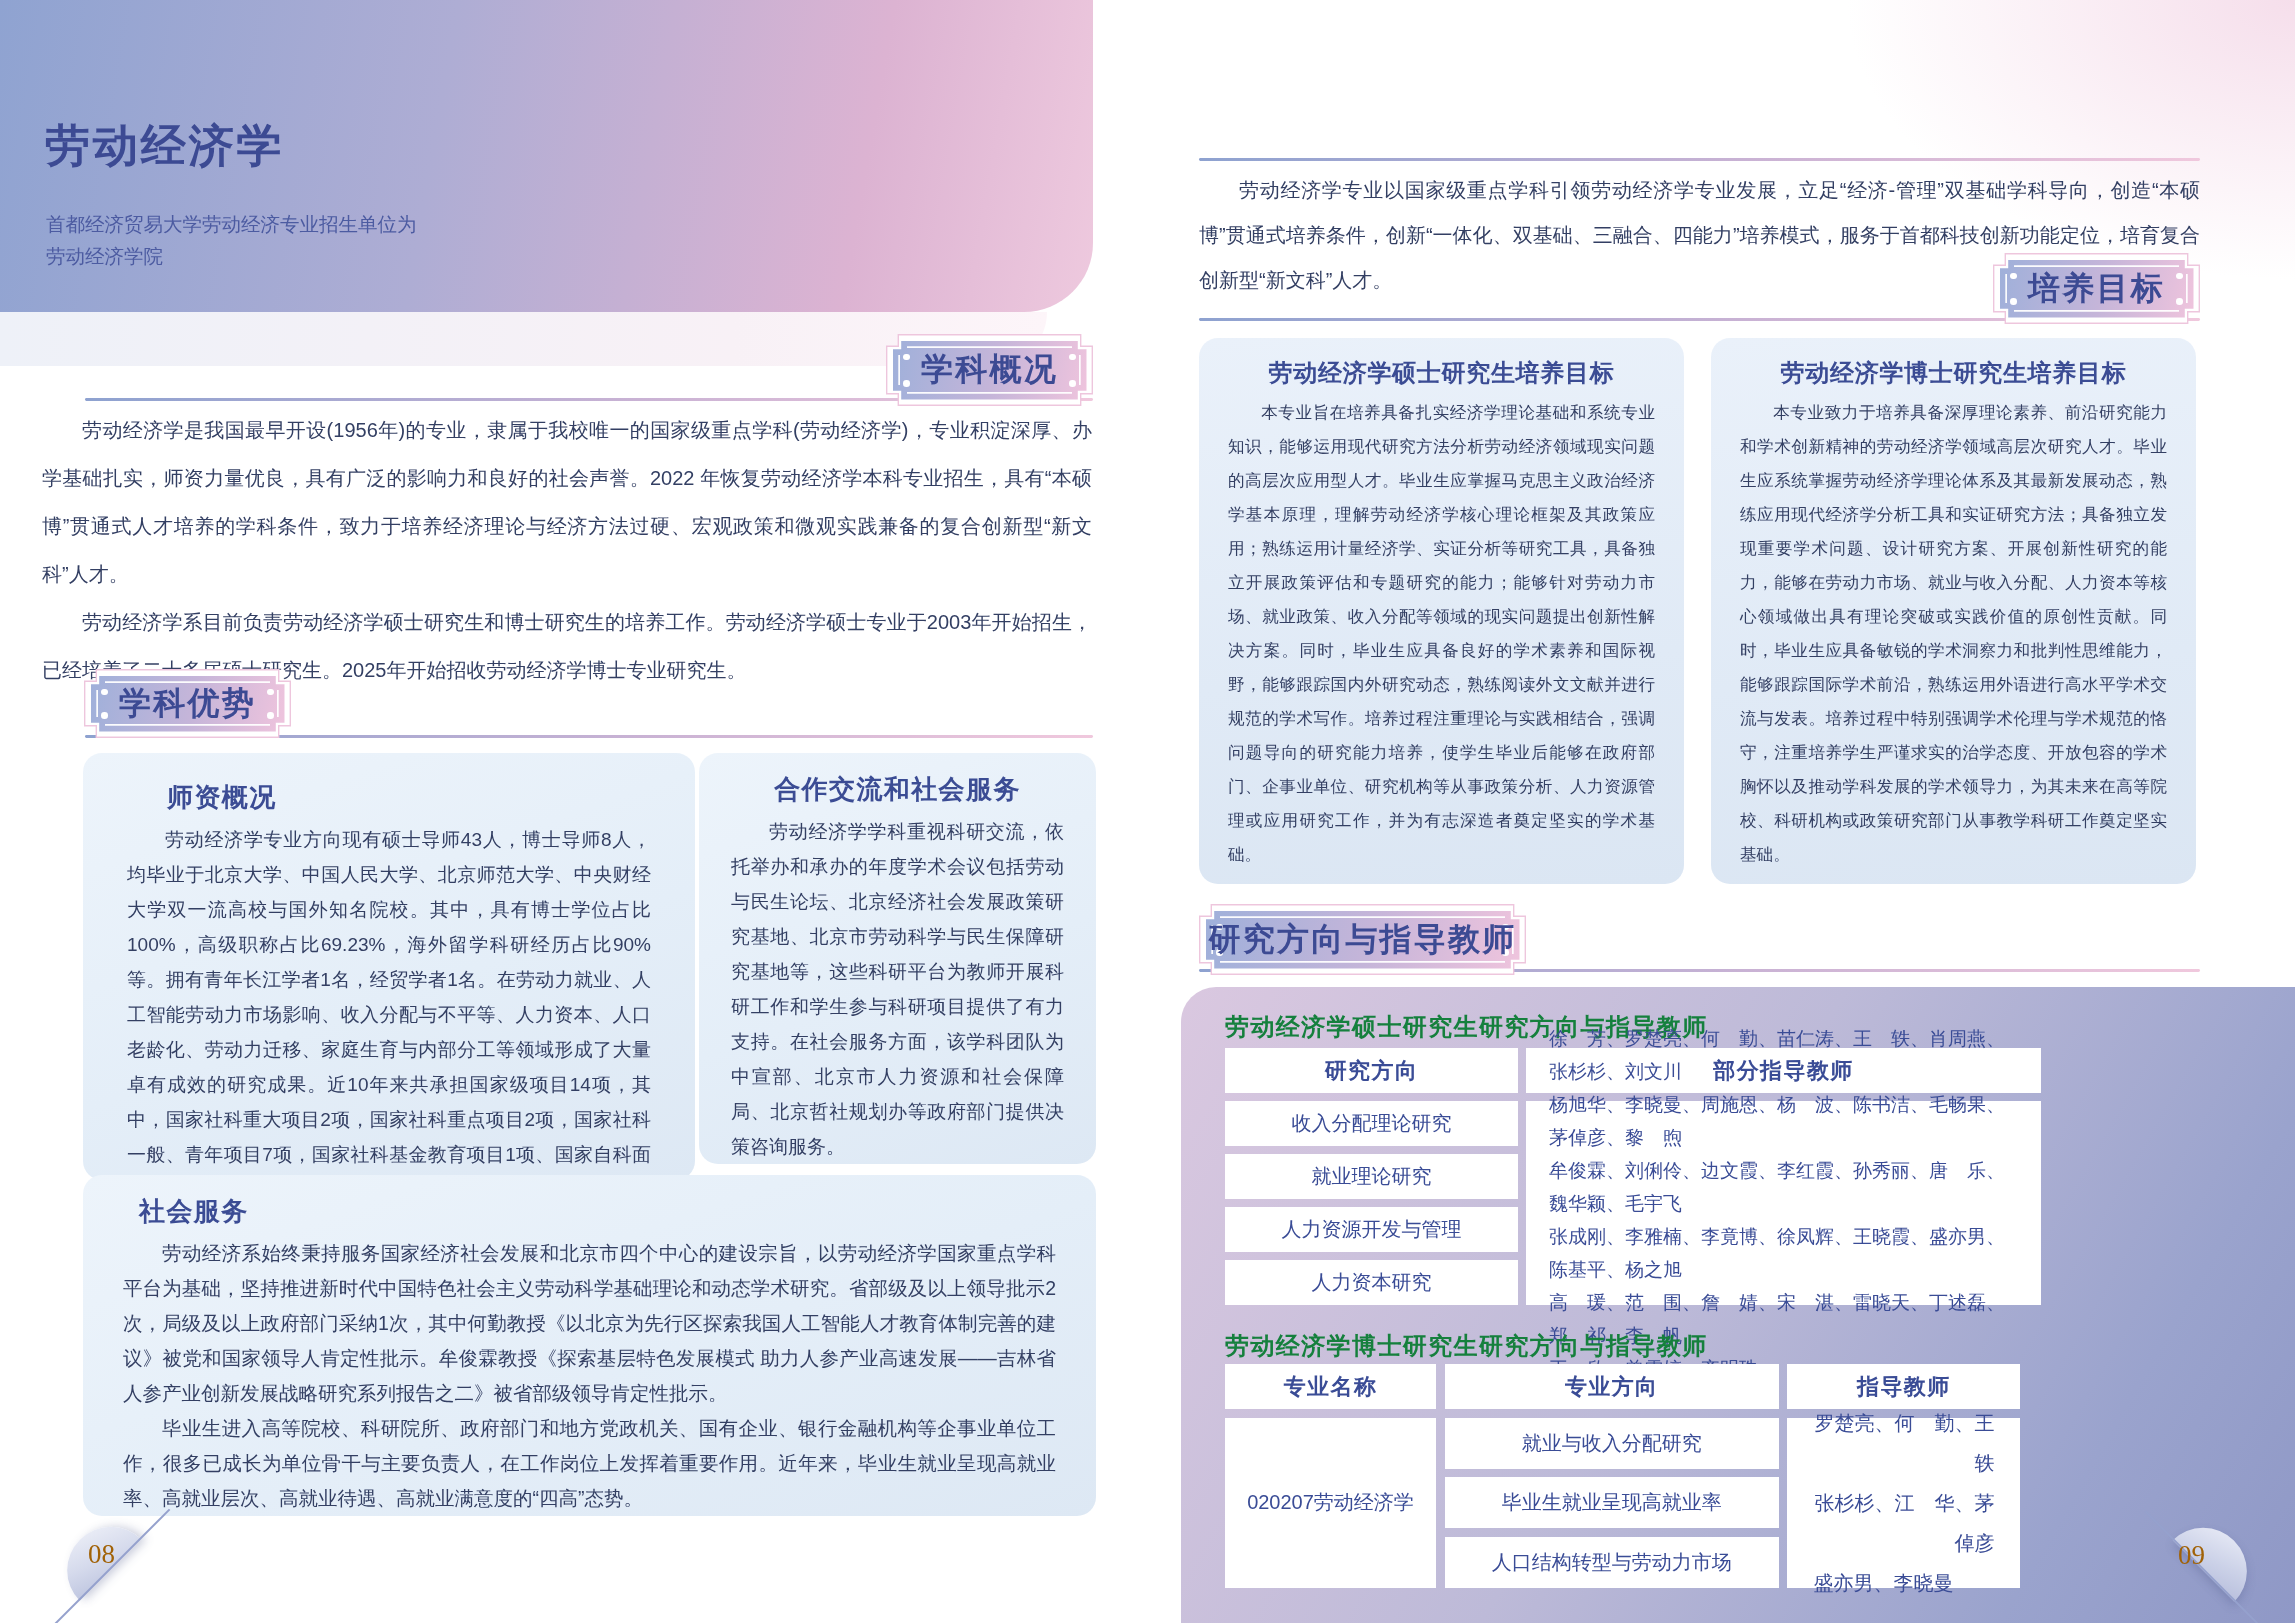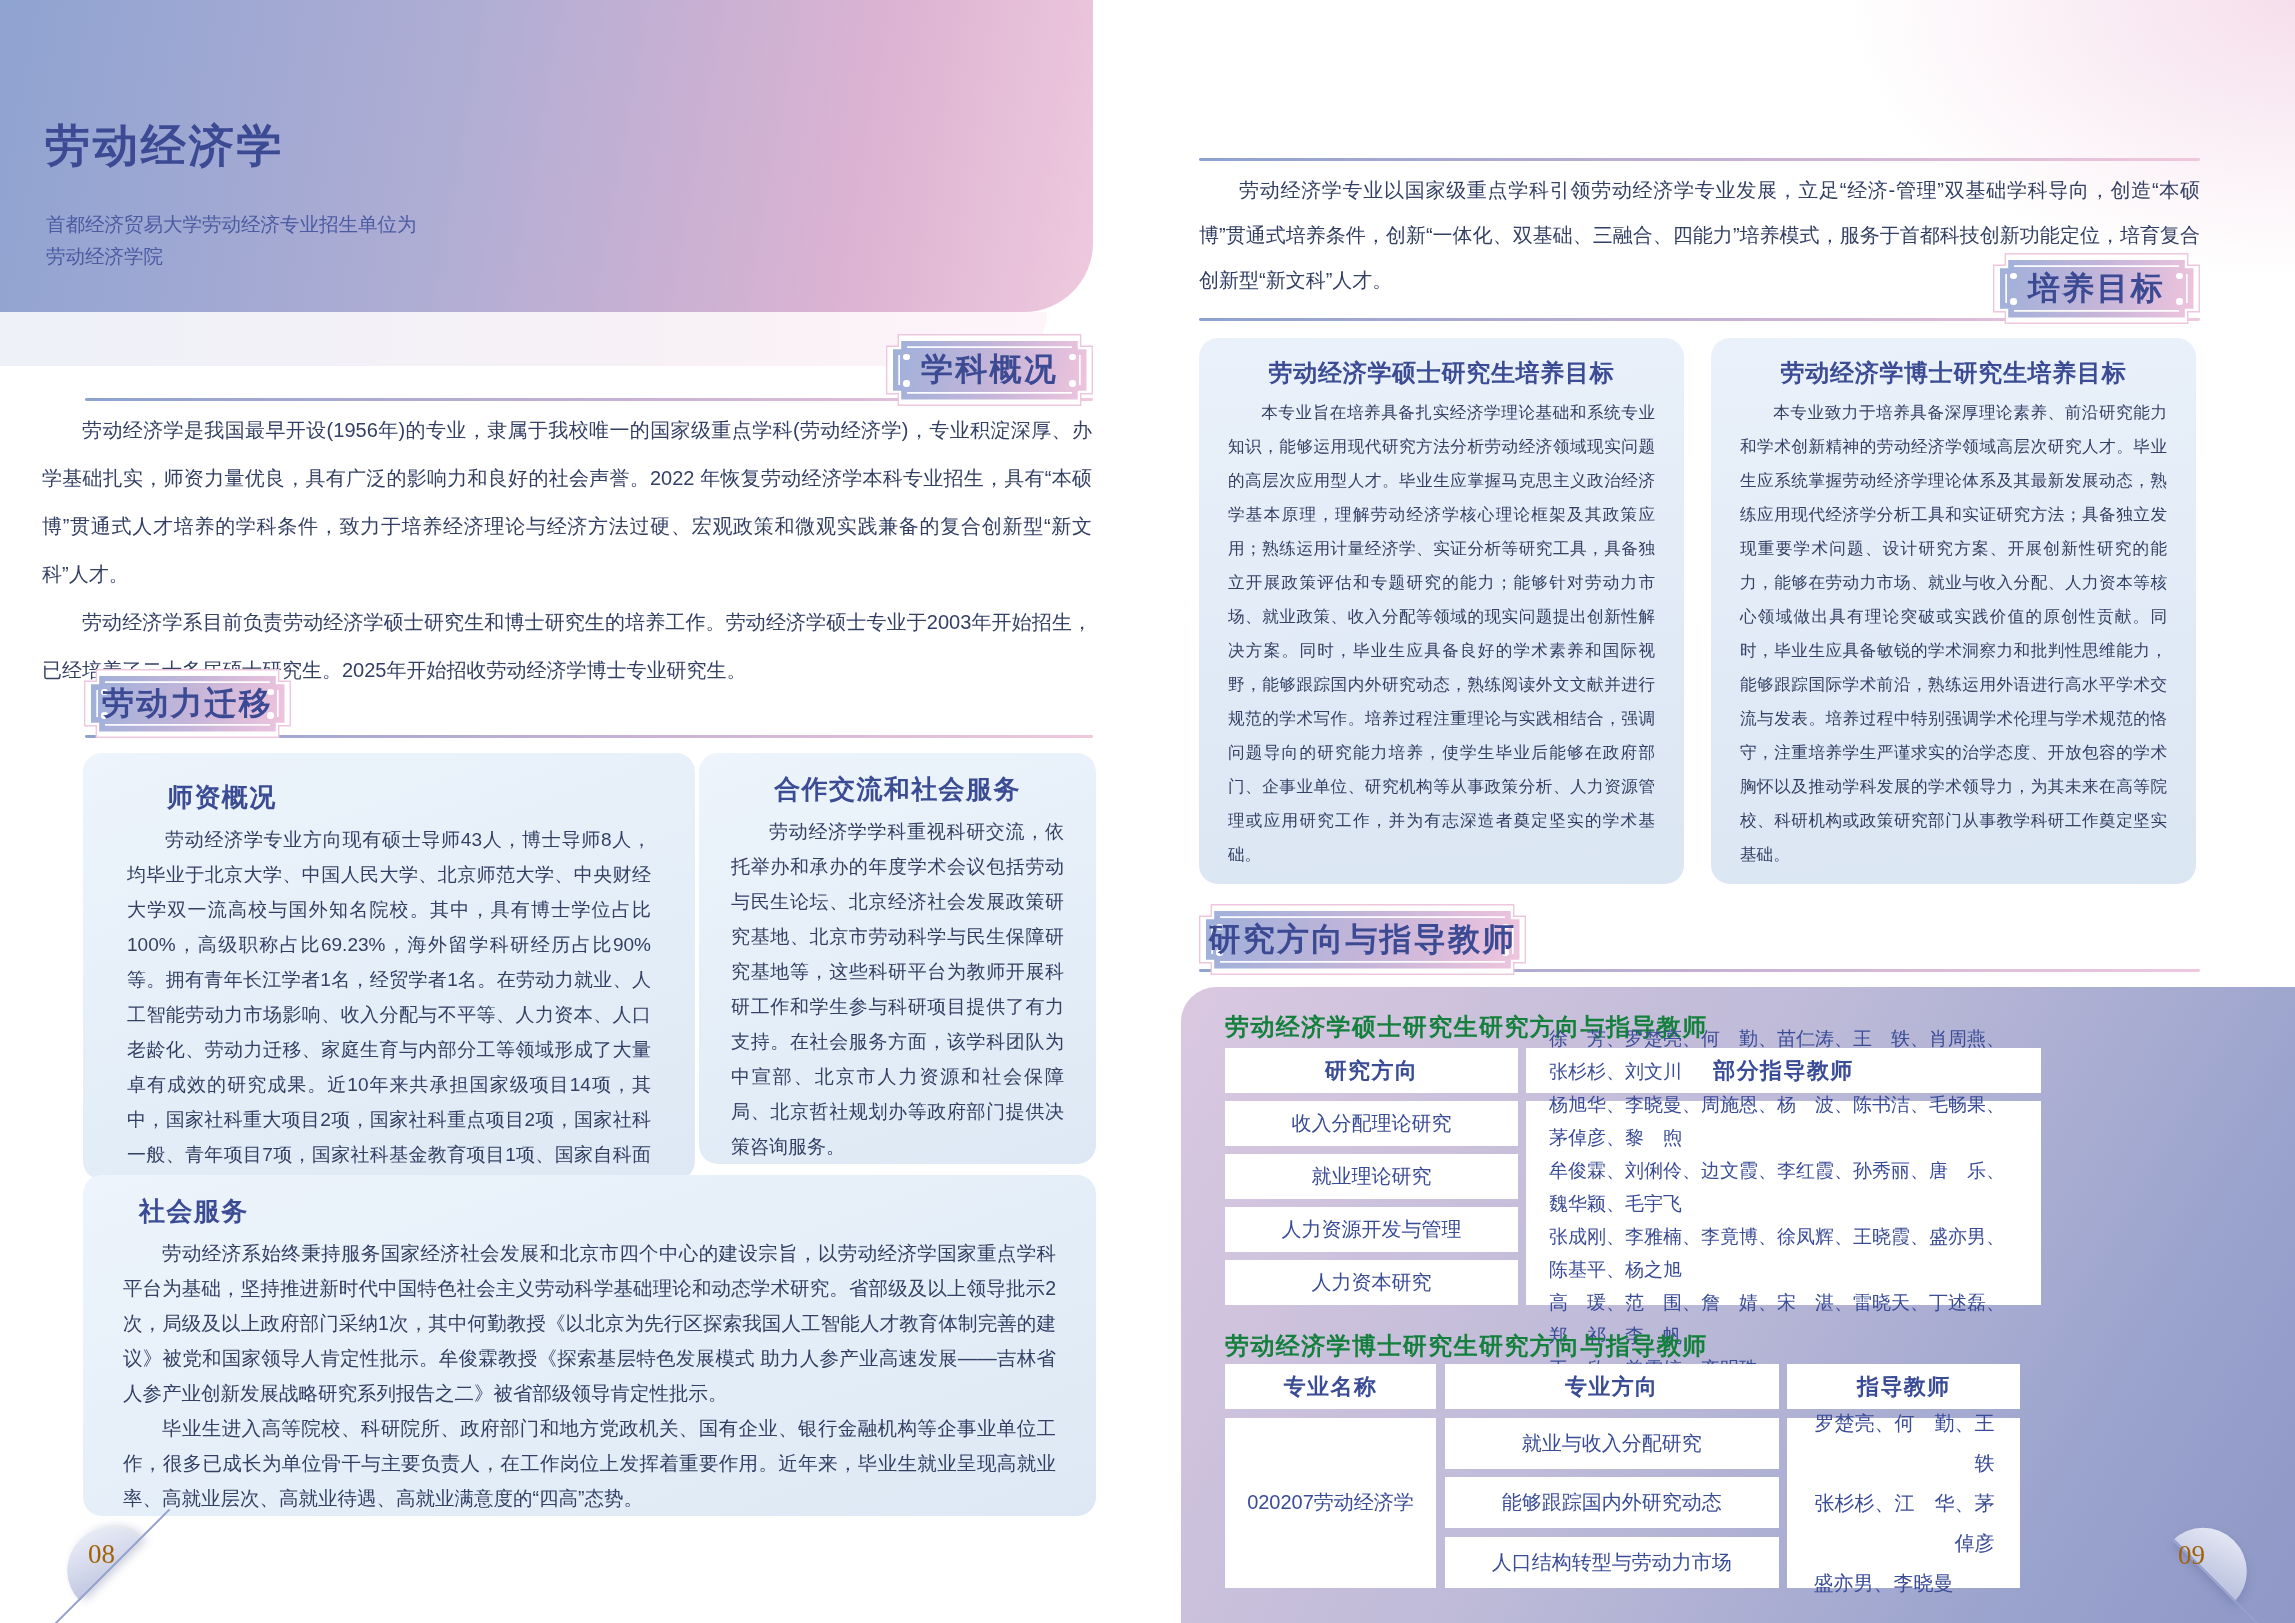--- a/index.html
+++ b/index.html
@@ -125,21 +125,21 @@
   <div class="divider" style="left:85px;top:735px;width:1008px;"></div>
   <div class="plaque" style="left:84px;top:669px;width:207px;height:69px;">
     <span class="pl-pink"></span>
     <span class="pl-white"></span>
     <span class="pl-fill"></span>
     <span class="pl-line"></span>
     <span class="dot d-tl"></span>
       <span class="dot d-bl"></span>
     <span class="dot d-tr"></span>
       <span class="dot d-br"></span>
-    <span class="pl-text">劳动力迁移</span>
+    <span class="pl-text">学科优势</span>
   </div>
 
   <div class="softbox faculty-box">
     <h3>师资概况</h3>
     <div class="bx-body">
       <p>劳动经济学专业方向现有硕士导师43人，博士导师8人，均毕业于北京大学、中国人民大学、北京师范大学、中央财经大学双一流高校与国外知名院校。其中，具有博士学位占比100%，高级职称占比69.23%，海外留学科研经历占比90%等。拥有青年长江学者1名，经贸学者1名。在劳动力就业、人工智能劳动力市场影响、收入分配与不平等、人力资本、人口老龄化、劳动力迁移、家庭生育与内部分工等领域形成了大量卓有成效的研究成果。近10年来共承担国家级项目14项，其中，国家社科重大项目2项，国家社科重点项目2项，国家社科一般、青年项目7项，国家社科基金教育项目1项、国家自科面上、青年项目2项。</p>
     </div>
   </div>
 
   <div class="softbox coop-box">
@@ -233,21 +233,21 @@
     <div class="cell hd">专业名称</div>
     <div class="cell hd">专业方向</div>
     <div class="cell hd">指导教师</div>
     <div class="cell name-cell">020207劳动经济学</div>
     <div class="cell" style="grid-column:2;">就业与收入分配研究</div>
     <div class="cell teach-cell">
       <div>罗楚亮、何　勤、王　轶</div>
       <div>张杉杉、江　华、茅倬彦</div>
       <div>盛亦男、李晓曼</div>
     </div>
-    <div class="cell" style="grid-column:2;">能够跟踪国内外研究动态</div>
+    <div class="cell" style="grid-column:2;">毕业生就业呈现高就业率</div>
     <div class="cell" style="grid-column:2;">人口结构转型与劳动力市场</div>
   </div>
 
   <div class="pg-disc disc-09"></div>
   <div class="pg-line line-09"></div>
   <div class="pg-num num-09">09</div>
 
 </div>
 
 

